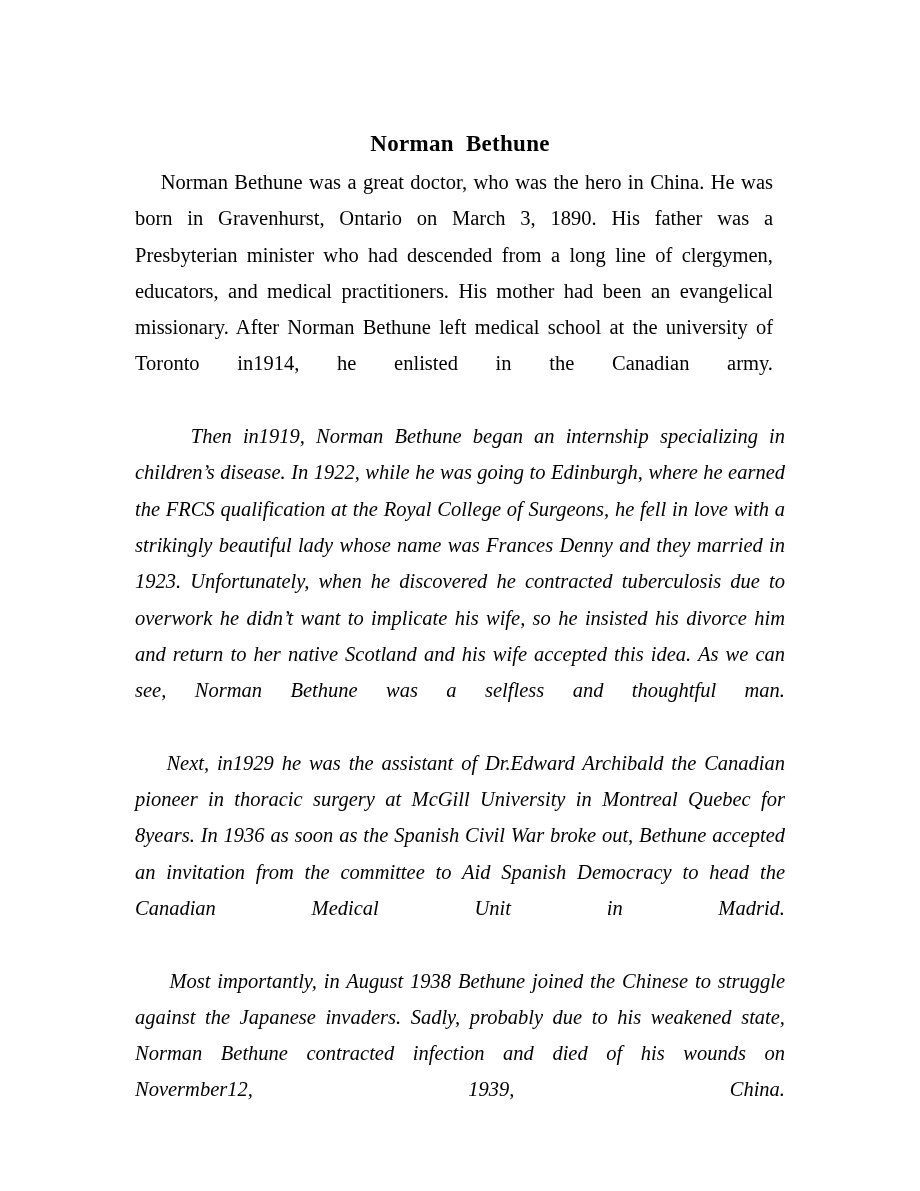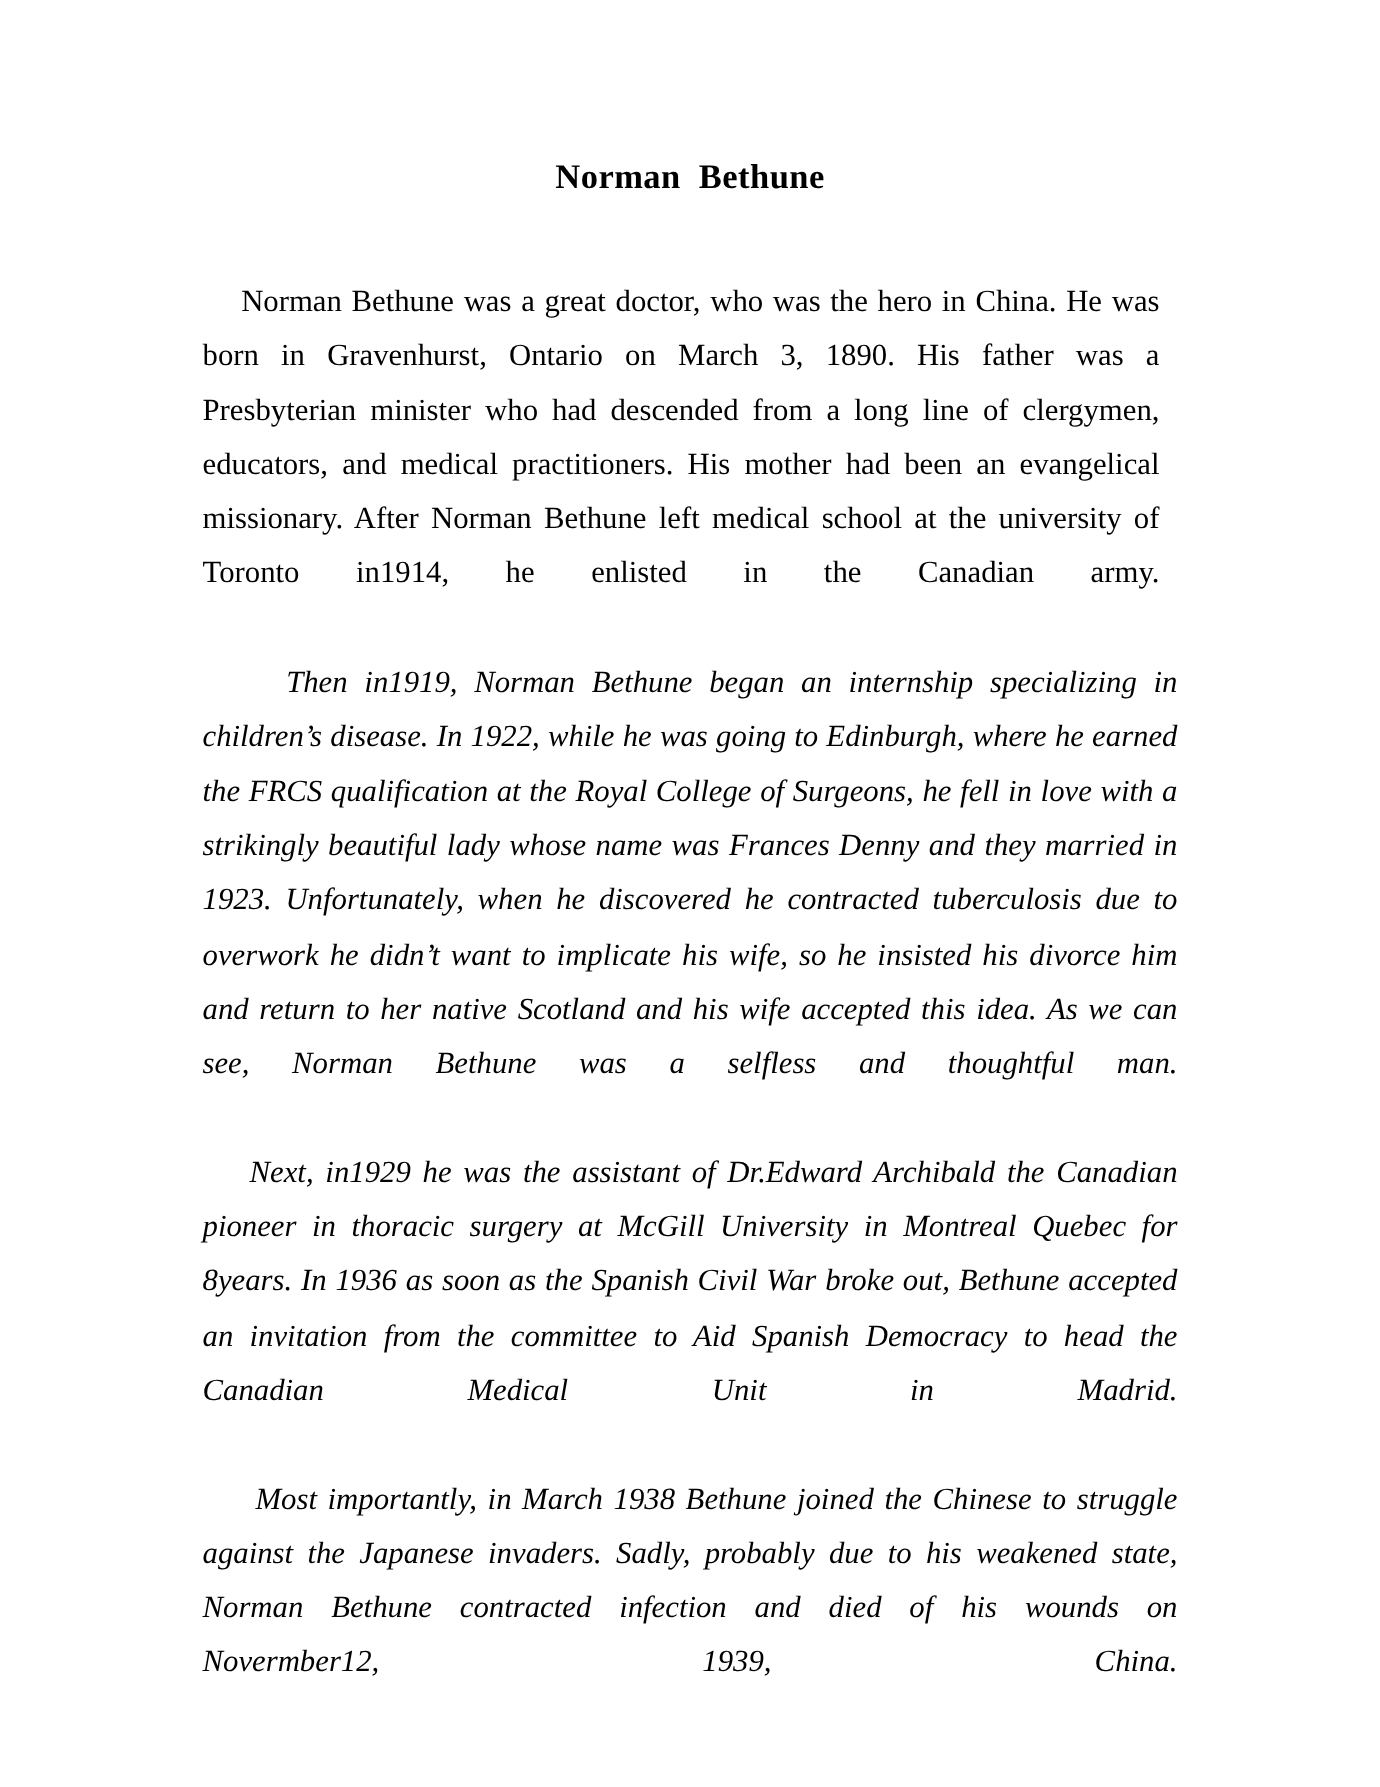--- a/index.html
+++ b/index.html
@@ -16,33 +16,33 @@
     position: relative;
     width: 920px;
     height: 1191px;
     margin: 0 auto;
     background: #ffffff;
     overflow: hidden;
     box-sizing: border-box;
   }
   .doc-title {
     position: absolute;
-    top: 88px;
+    top: 114px;
     left: 0;
     width: 920px;
     text-align: center;
     font-size: 23px;
     font-weight: bold;
     letter-spacing: 0.3px;
     line-height: 30px;
     white-space: pre;
   }
   .body-block {
     position: absolute;
-    top: 183px;
+    top: 164px;
     left: 135px;
     width: 650px;
   }
   .para {
     margin: 0;
     font-size: 20.5px;
     line-height: 36.3px;
     text-align: justify;
     text-justify: inter-word;
     white-space: pre-wrap;
@@ -71,17 +71,17 @@
   <h1 class="doc-title">Norman  Bethune</h1>
 
   <div class="body-block">
 
     <p class="para narrow">    Norman Bethune was a great doctor, who was the hero in China. He was born in Gravenhurst, Ontario on March 3, 1890. His father was a Presbyterian minister who had descended from a long line of clergymen, educators, and medical practitioners. His mother had been an evangelical missionary. After Norman Bethune left medical school at the university of Toronto in1914, he enlisted in the Canadian army.</p>
 
     <p class="para wide">     Then in1919, Norman Bethune began an internship specializing in children’s disease. In 1922, while he was going to Edinburgh, where he earned the FRCS qualification at the Royal College of Surgeons, he fell in love with a strikingly beautiful lady whose name was Frances Denny and they married in 1923. Unfortunately, when he discovered he contracted tuberculosis due to overwork he didn’t want to implicate his wife, so he insisted his divorce him and return to her native Scotland and his wife accepted this idea. As we can see, Norman Bethune was a selfless and thoughtful man.</p>
 
     <p class="para wide">    Next, in1929 he was the assistant of Dr.Edward Archibald the Canadian pioneer in thoracic surgery at McGill University in Montreal Quebec for 8years. In 1936 as soon as the Spanish Civil War broke out, Bethune accepted an invitation from the committee to Aid Spanish Democracy to head the Canadian Medical Unit in Madrid.</p>
 
-    <p class="para wide">     Most importantly, in March 1938 Bethune joined the Chinese to struggle against the Japanese invaders. Sadly, probably due to his weakened state, Norman Bethune contracted infection and died of his wounds on Novermber12, 1939, China.</p>
+    <p class="para wide">     Most importantly, in August 1938 Bethune joined the Chinese to struggle against the Japanese invaders. Sadly, probably due to his weakened state, Norman Bethune contracted infection and died of his wounds on Novermber12, 1939, China.</p>
 
   </div>
 
 </div>
 
 </body></html>

